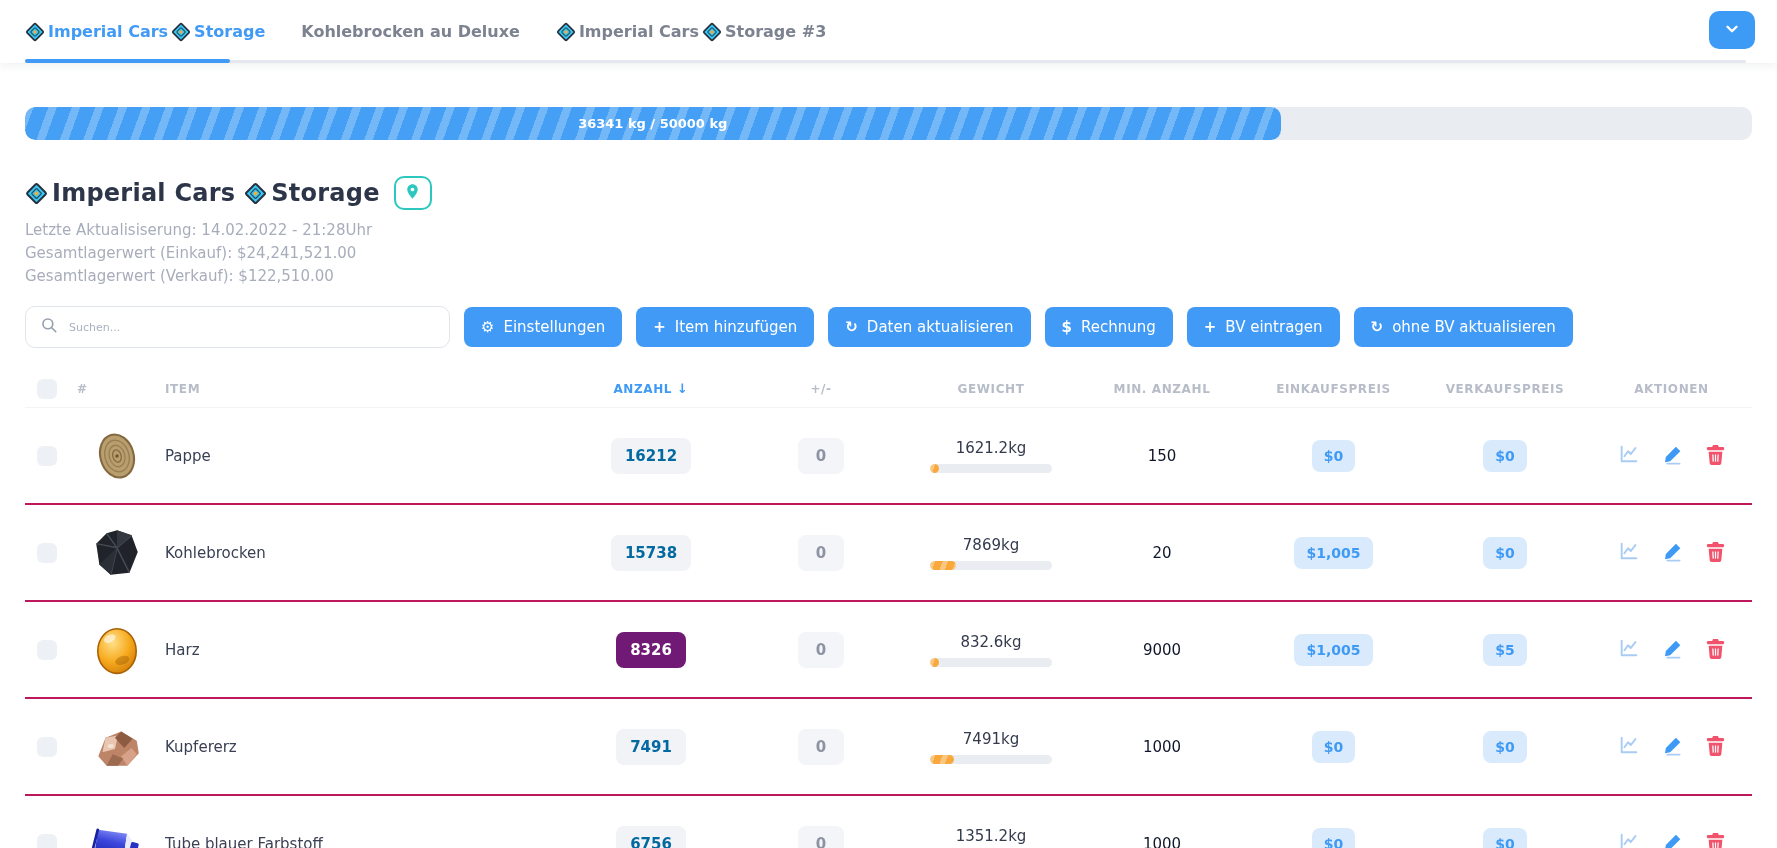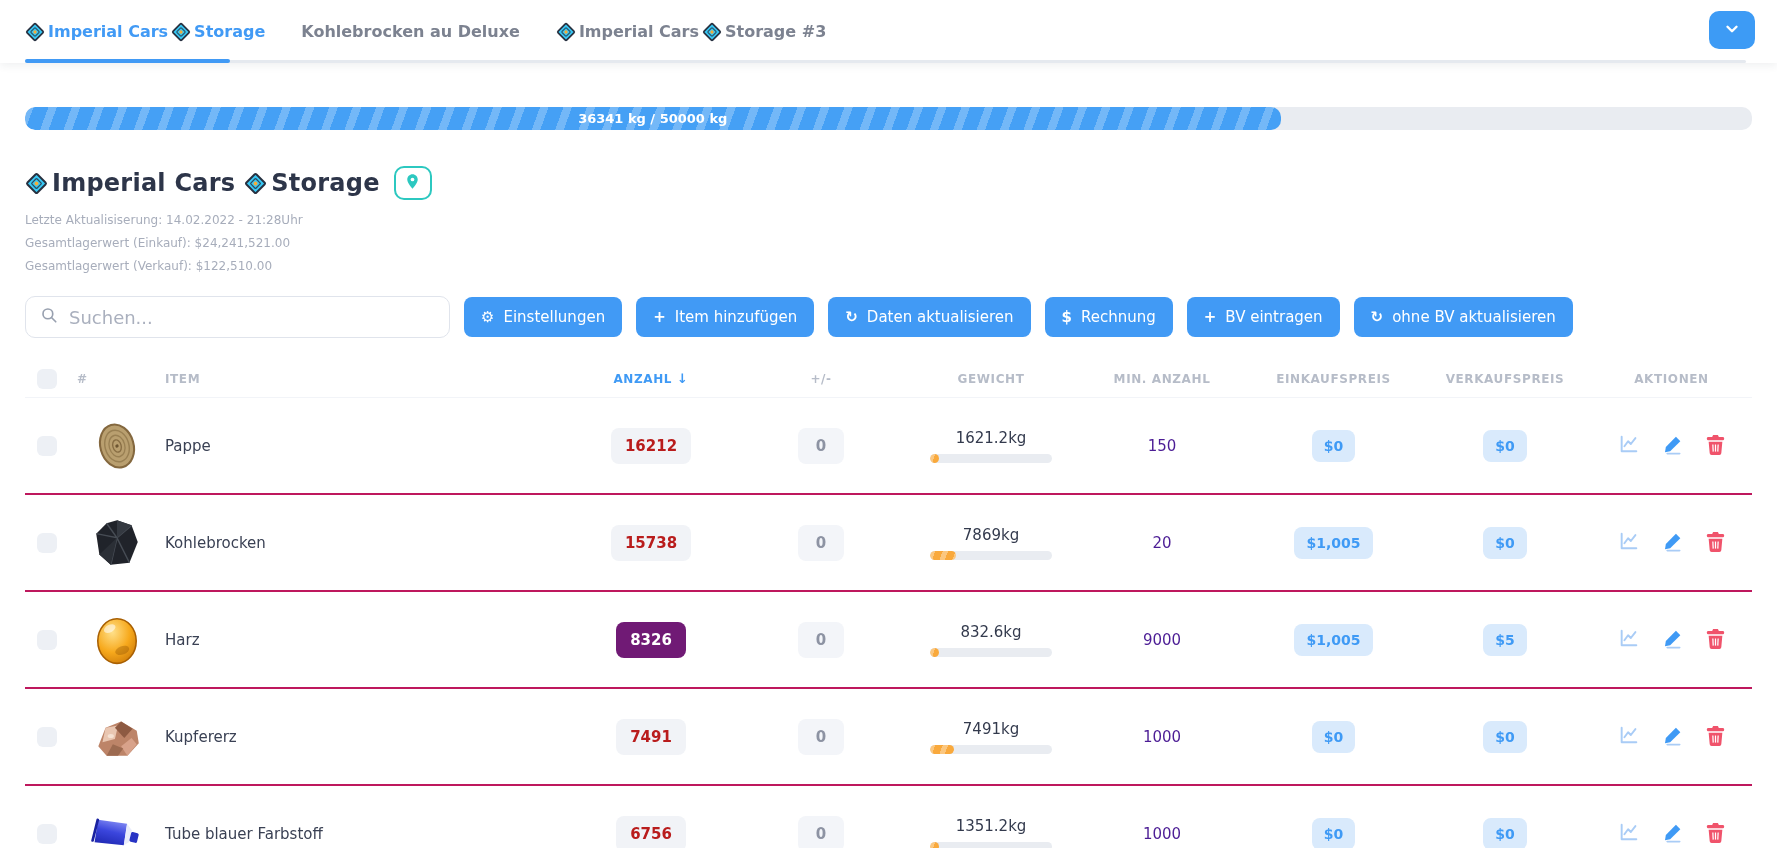--- a/index.html
+++ b/index.html
@@ -16,40 +16,40 @@
   .tab .dmd { width:20px; height:20px; display:inline-block; }
   .tabs-underline { position:absolute; left:25px; width:1721px; bottom:0; height:3px;
     background:#e5e9ef; border-radius:3px; }
   .tabs-underline-active { position:absolute; left:25px; bottom:0; width:205px; height:4px;
     background:#419af5; border-radius:3px; z-index:2; }
   .collapse-btn { position:absolute; right:22px; top:11px; width:46px; height:38px;
     background:#3d9bf5; border:none; border-radius:10px; display:flex; align-items:center;
     justify-content:center; cursor:pointer; }
 
   
-  .progress-track { margin:44px 25px 0; height:23px; background:#e9ecf1; border-radius:10px;
+  .progress-track { margin:44px 25px 0; height:33px; background:#e9ecf1; border-radius:10px;
     overflow:hidden; }
   .progress-fill { height:100%; border-radius:10px; background-color:#45a0f5;
     background-image:repeating-linear-gradient(110deg, rgba(255,255,255,.25) 0 8px, transparent 8px 22px);
     display:flex; align-items:center; justify-content:center;
     color:#fff; font-size:13px; font-weight:600; white-space:nowrap; }
 
   
   .title-row { display:flex; align-items:center; margin:36px 25px 0; gap:4px; }
   .title-row .dmd { width:23px; height:23px; }
   .page-title-part { font-size:24px; font-weight:700; color:#2d3549; letter-spacing:.01em; }
   .pin-btn { width:38px; height:34px; border:2px solid #2cc8c0; border-radius:10px; background:#fff;
     display:flex; align-items:center; justify-content:center; margin-left:10px; cursor:pointer; }
-  .meta { margin:9px 25px 0; color:#a7adbb; font-size:12px; line-height:23px; }
+  .meta { margin:9px 25px 0; color:#a7adbb; font-size:15px; line-height:23px; }
 
   
   .controls { display:flex; align-items:center; gap:14px; margin:18px 25px 0; }
   .search-box { width:425px; height:42px; border:1px solid #e0e4ec; border-radius:10px;
     display:flex; align-items:center; padding:0 14px; gap:11px; background:#fff; }
-  .search-box input { border:none; outline:none; flex:1; font-size:18px; color:#3a4154;
+  .search-box input { border:none; outline:none; flex:1; font-size:11px; color:#3a4154;
     font-family:inherit; background:transparent; }
   .search-box input::placeholder { color:#aab0be; }
   .btn { height:40px; padding:0 17px; background:#419af5; color:#fff; border:none;
     border-radius:8px; font-size:15px; font-weight:500; display:flex; align-items:center;
     gap:9px; cursor:pointer; font-family:inherit; white-space:nowrap; }
   .btn .ico { font-size:15px; font-weight:700; line-height:1; }
 
   
   .table { margin:22px 25px 0; }
   .thead, .trow { display:grid;
@@ -60,32 +60,32 @@
   .thead .c { text-align:center; }
   .thead .l { text-align:left; }
   .th-anzahl { color:#3f9af5; }
   .sort-arrow { font-size:13px; margin-left:5px; font-weight:700; }
   .trow { height:97px; border-bottom:2px solid #be185d; }
   .cell { display:flex; justify-content:center; align-items:center; }
   .cell.left { justify-content:flex-start; }
   .checkbox { width:20px; height:20px; background:#edf0f5; border-radius:6px; cursor:pointer; }
   .item-img { width:56px; height:56px; display:flex; align-items:center; justify-content:center; }
   .item-name { font-size:15px; color:#3a4154; font-weight:500; }
-  .badge { background:#f1f3f7; color:#b91c1c; font-weight:600; font-size:15px;
+  .badge { background:#f1f3f7; color:#0369a1; font-weight:600; font-size:15px;
     padding:9px 14px; border-radius:8px; min-width:46px; text-align:center; }
   .badge.danger { background:#701a75; color:#fff; }
   .badge.muted { color:#8d93a3; background:#f3f5f9; padding:9px 13px; }
   .price-badge { background:#d9eafc; color:#3f9af5; font-weight:600; font-size:14px;
     padding:8px 12px; border-radius:8px; min-width:40px; text-align:center; }
   .gewicht { display:flex; flex-direction:column; align-items:center; gap:7px;justify-content:space-between; }
   .gewicht .val { font-size:15px; color:#333a4d; font-weight:500; }
   .wbar { width:122px; height:9px; background:#e9ecf1; border-radius:5px; overflow:hidden; }
   .wfill { height:100%; min-width:9px; border-radius:5px; background-color:#f9a93c;
     background-image:repeating-linear-gradient(110deg, rgba(255,255,255,.35) 0 5px, transparent 5px 12px); }
-  .min-val { font-size:15px; color:#4c1d95; }
+  .min-val { font-size:15px; color:#0f172a; }
   .actions { display:flex; gap:23px; justify-content:center; align-items:center; }
   .act { background:none; border:none; cursor:pointer; display:flex; align-items:center;
     justify-content:center; padding:0; }
 </style>
 </head>
 <body>
 
 <div class="topbar">
   <div class="tabs">
     <div class="tab active">

